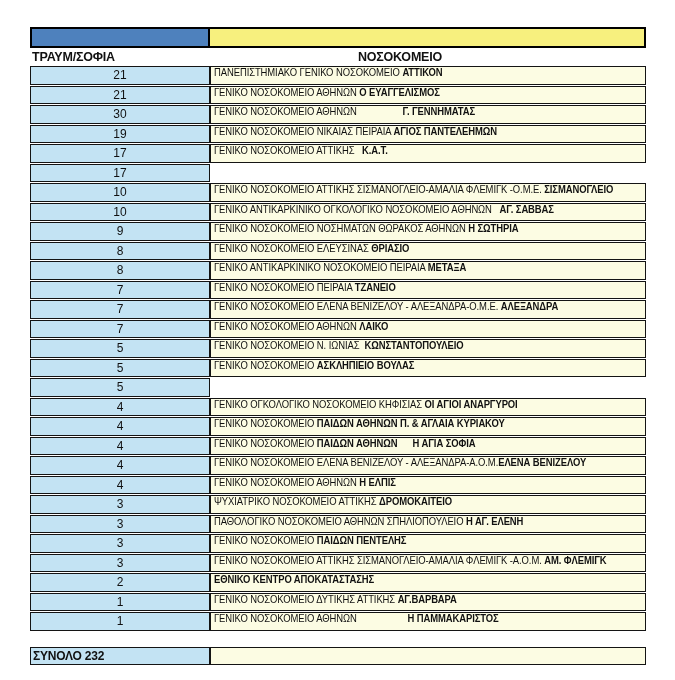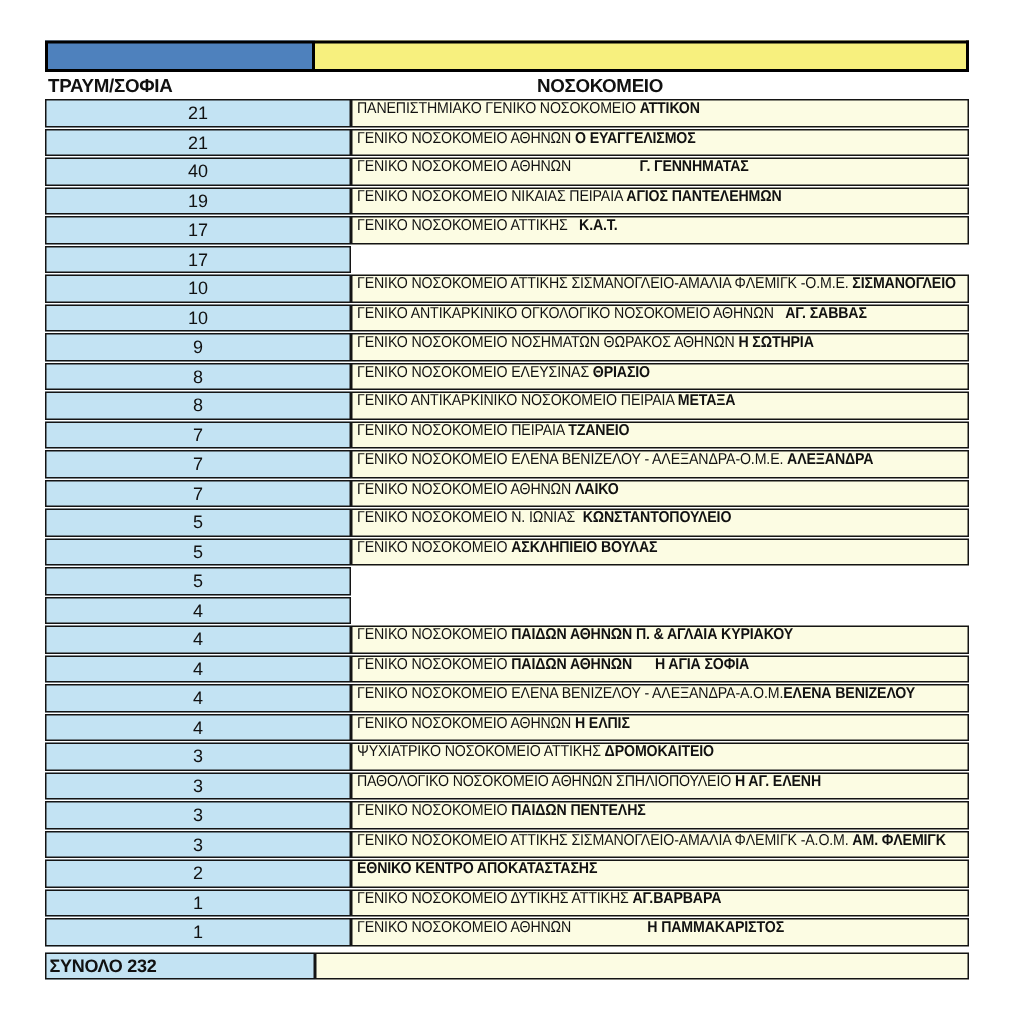--- a/index.html
+++ b/index.html
@@ -39,40 +39,40 @@
   }
   .col-header-right {
     flex: 1; text-align: center; font-weight: bold; font-size: 12.5px;
     letter-spacing: -0.2px; padding-right: 56px; line-height: 1;
   }
 
   
   .rows { display: block; }
   .row { display: flex; height: 18.5px; margin-bottom: 1px; }
   .count-cell {
-    width: 204px; background: var(--cell-blue);
+    width: 180px; background: var(--cell-blue);
     border: 1px solid var(--border-dark);
     display: flex; align-items: center; justify-content: center;
     font-size: 12px; line-height: 1;
   }
   .name-cell {
     flex: 1; background: var(--cell-cream);
     border: 1px solid var(--border-dark);
     display: flex; align-items: flex-start;
     overflow: hidden; padding-left: 3px;
   }
   .nametext {
     display: inline-block; white-space: pre;
     font-size: 10.5px; letter-spacing: -0.1px; line-height: 1;
     transform: scaleX(0.9); transform-origin: left center;
   }
   .name-bold { font-weight: bold; }
 
   
-  .footer-row { display: flex; height: 18.5px; margin-top: 4px; }
+  .footer-row { display: flex; height: 18.5px; margin-top: 16px; }
   .total-cell {
     width: 180px; background: var(--cell-blue);
     border: 1px solid var(--border-dark);
     display: flex; align-items: center; justify-content: flex-start;
     font-weight: bold; font-size: 12px; letter-spacing: -0.2px;
     padding-left: 2px; line-height: 1;
   }
   .footer-empty {
     flex: 1; background: var(--cell-cream);
     border: 1px solid var(--border-dark);
@@ -102,21 +102,21 @@
   </div>
 
   <div class="row">
     <div class="count-cell">21</div>
     <div class="name-cell">
           <span class="nametext"><span>ΓΕΝΙΚΟ ΝΟΣΟΚΟΜΕΙΟ ΑΘΗΝΩΝ </span><span class="name-bold">Ο ΕΥΑΓΓΕΛΙΣΜΟΣ</span></span>
         </div>
   </div>
 
   <div class="row">
-    <div class="count-cell">40</div>
+    <div class="count-cell">30</div>
     <div class="name-cell">
           <span class="nametext"><span>ΓΕΝΙΚΟ ΝΟΣΟΚΟΜΕΙΟ ΑΘΗΝΩΝ                  </span><span class="name-bold">Γ. ΓΕΝΝΗΜΑΤΑΣ</span></span>
         </div>
   </div>
 
   <div class="row">
     <div class="count-cell">19</div>
     <div class="name-cell">
           <span class="nametext"><span>ΓΕΝΙΚΟ ΝΟΣΟΚΟΜΕΙΟ ΝΙΚΑΙΑΣ ΠΕΙΡΑΙΑ </span><span class="name-bold">ΑΓΙΟΣ ΠΑΝΤΕΛΕΗΜΩΝ</span></span>
         </div>
@@ -202,20 +202,23 @@
           <span class="nametext"><span>ΓΕΝΙΚΟ ΝΟΣΟΚΟΜΕΙΟ </span><span class="name-bold">ΑΣΚΛΗΠΙΕΙΟ ΒΟΥΛΑΣ</span></span>
         </div>
   </div>
 
   <div class="row">
     <div class="count-cell">5</div>
   </div>
 
   <div class="row">
     <div class="count-cell">4</div>
+    <div class="name-cell">
+          <span class="nametext"><span>ΓΕΝΙΚΟ ΟΓΚΟΛΟΓΙΚΟ ΝΟΣΟΚΟΜΕΙΟ ΚΗΦΙΣΙΑΣ </span><span class="name-bold">ΟΙ ΑΓΙΟΙ ΑΝΑΡΓΥΡΟΙ</span></span>
+        </div>
   </div>
 
   <div class="row">
     <div class="count-cell">4</div>
     <div class="name-cell">
           <span class="nametext"><span>ΓΕΝΙΚΟ ΝΟΣΟΚΟΜΕΙΟ </span><span class="name-bold">ΠΑΙΔΩΝ ΑΘΗΝΩΝ Π. &amp; ΑΓΛΑΙΑ ΚΥΡΙΑΚΟΥ</span></span>
         </div>
   </div>
 
   <div class="row">

